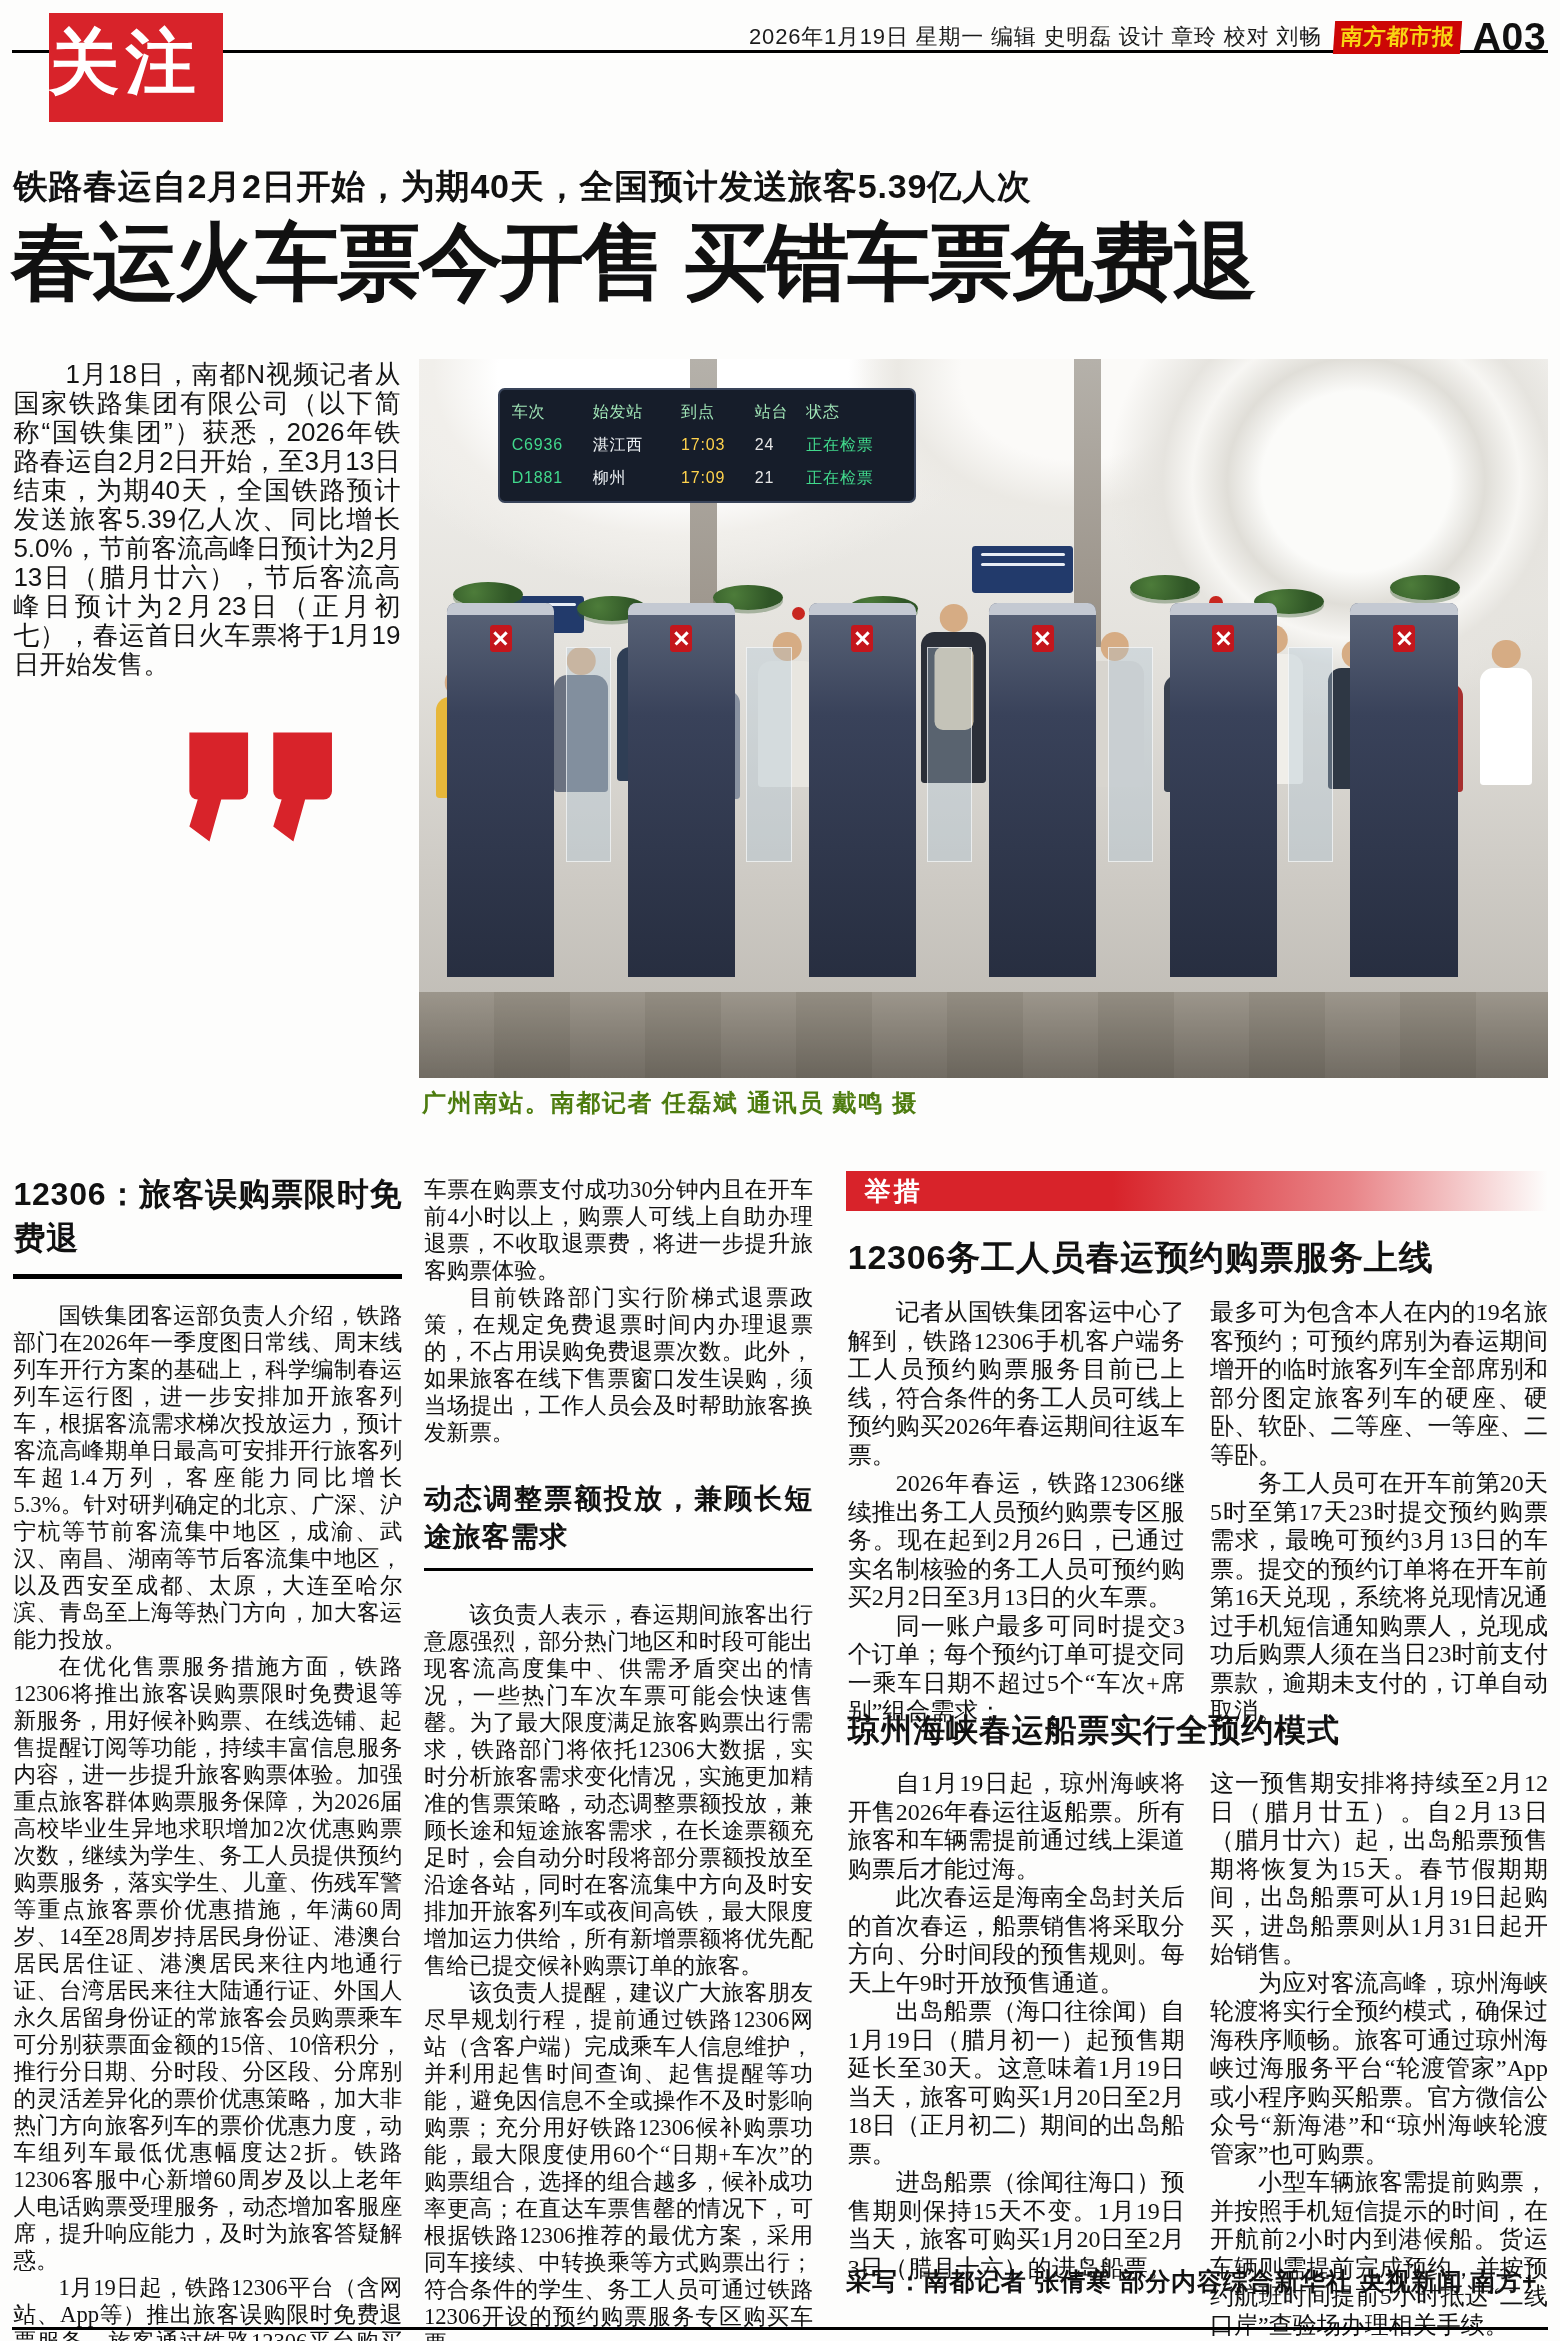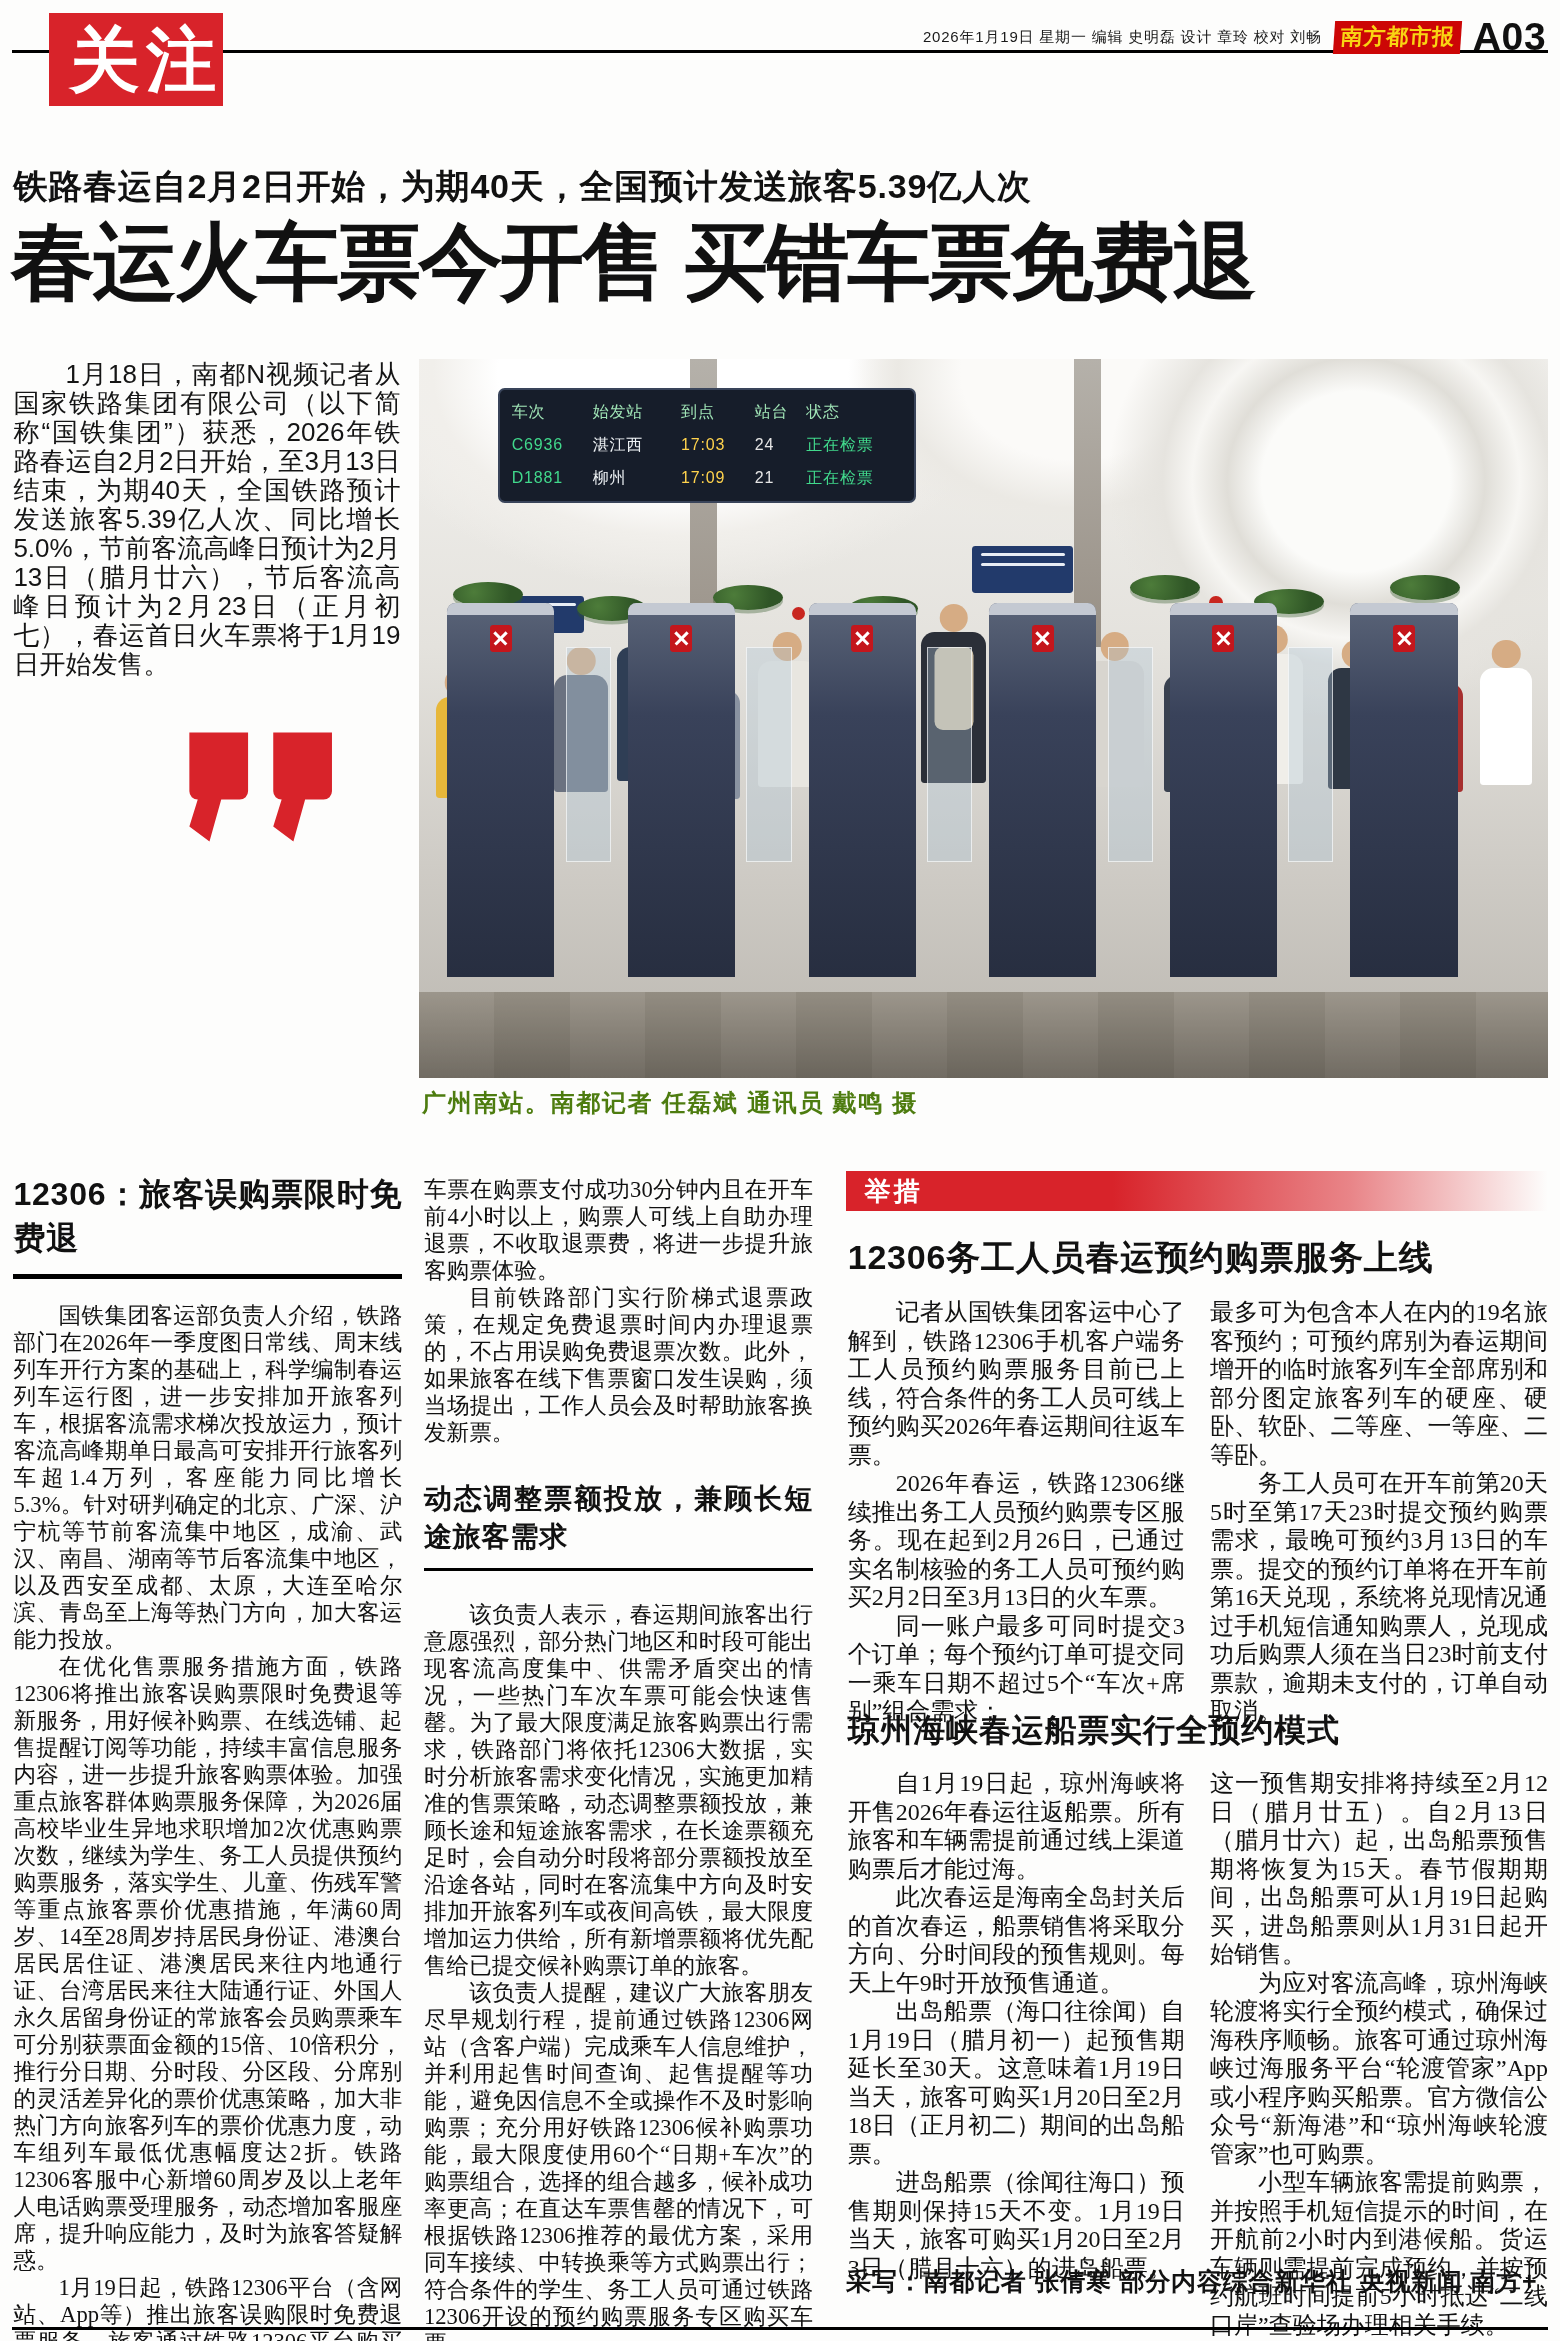--- a/index.html
+++ b/index.html
@@ -2,25 +2,25 @@
 <html style="font-size:13.4px"><head>
 <meta charset="utf-8">
 <style>
   html,body{margin:0;padding:0;background:#e9e9e9;}
   .page{position:relative;width:1560px;height:2342px;background:#fdfdfc;overflow:hidden;
         font-family:"Liberation Sans",sans-serif;color:#111;}
   .serif{font-family:"Liberation Serif","DejaVu Serif",serif;}
 
   
   .header-rule{position:absolute;left:11.7px;right:11.7px;top:50px;height:2.5px;background:#000;}
-  .focus-box{position:absolute;left:49px;top:13.4px;width:174px;height:93px;background:#d8232a;
-             display:flex;align-items:center;justify-content:flex-end;z-index:3;}
+  .focus-box{position:absolute;left:49px;top:13.4px;width:174px;height:109px;background:#d8232a;
+             display:flex;align-items:center;justify-content:flex-start;z-index:3;font-family:Liberation Mono, monospace;}
   .focus-box span{color:#fff;font-size:70px;font-weight:900;letter-spacing:6.7px;line-height:1;}
   .header-meta{position:absolute;right:13.4px;top:15px;display:flex;align-items:center;gap:11.7px;z-index:2;}
-  .dateline{font-size:15px;color:#1a1a1a;letter-spacing:0.8px;}
+  .dateline{font-size:22px;color:#1a1a1a;letter-spacing:0.8px;}
   .masthead-chip{background:#cc0606;color:#f9d413;font-weight:900;font-size:22px;line-height:1;
                  padding:5px 6.7px 5.9px;letter-spacing:0.8px;transform:skewX(-4deg);}
   .page-no{font-size:39px;font-weight:900;letter-spacing:0.8px;}
 
   
   .kicker{position:absolute;left:13.4px;top:164px;font-size:34px;font-weight:600;letter-spacing:0.8px;white-space:nowrap;}
   .main-title{position:absolute;left:11px;top:216px;font-size:84px;font-weight:900;letter-spacing:-2.5px;
               white-space:nowrap;line-height:1.1;}
 
   

